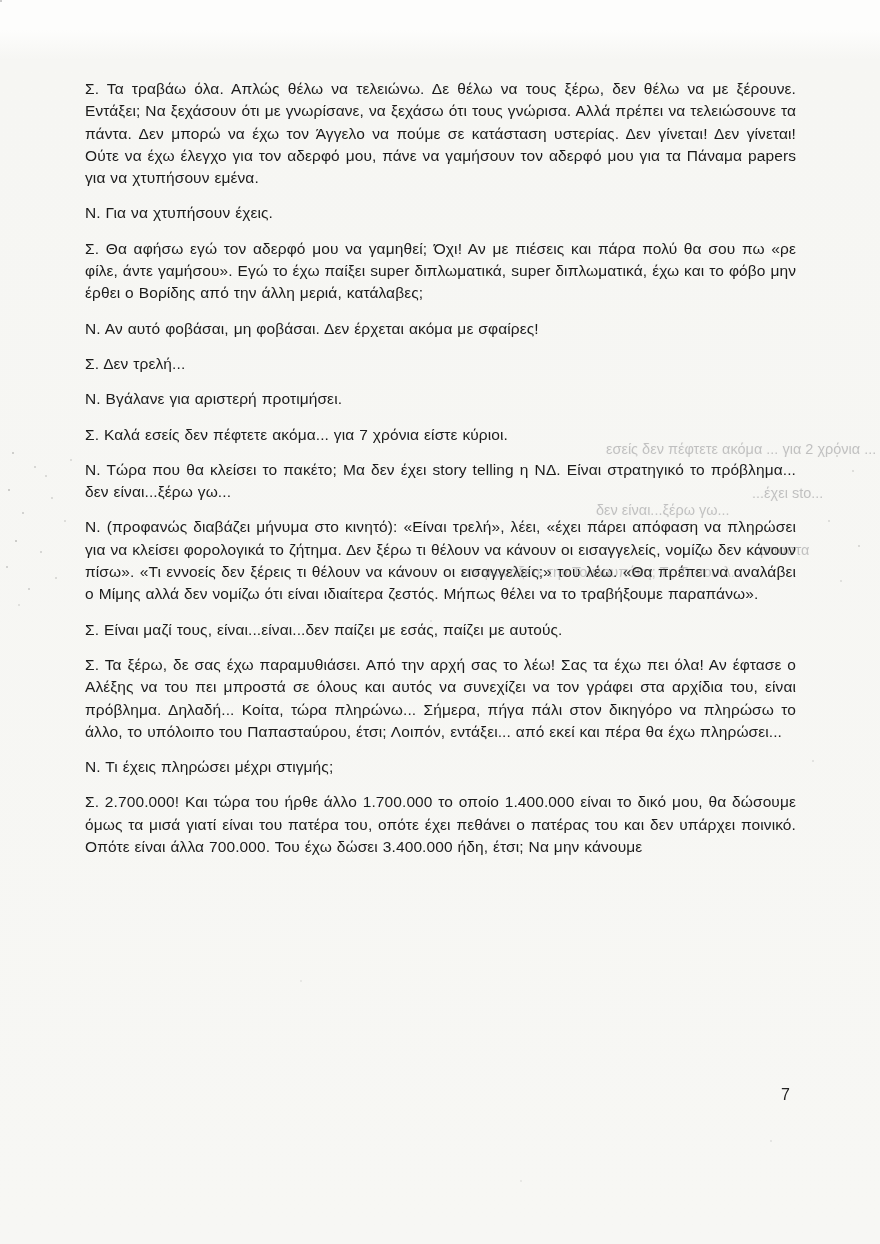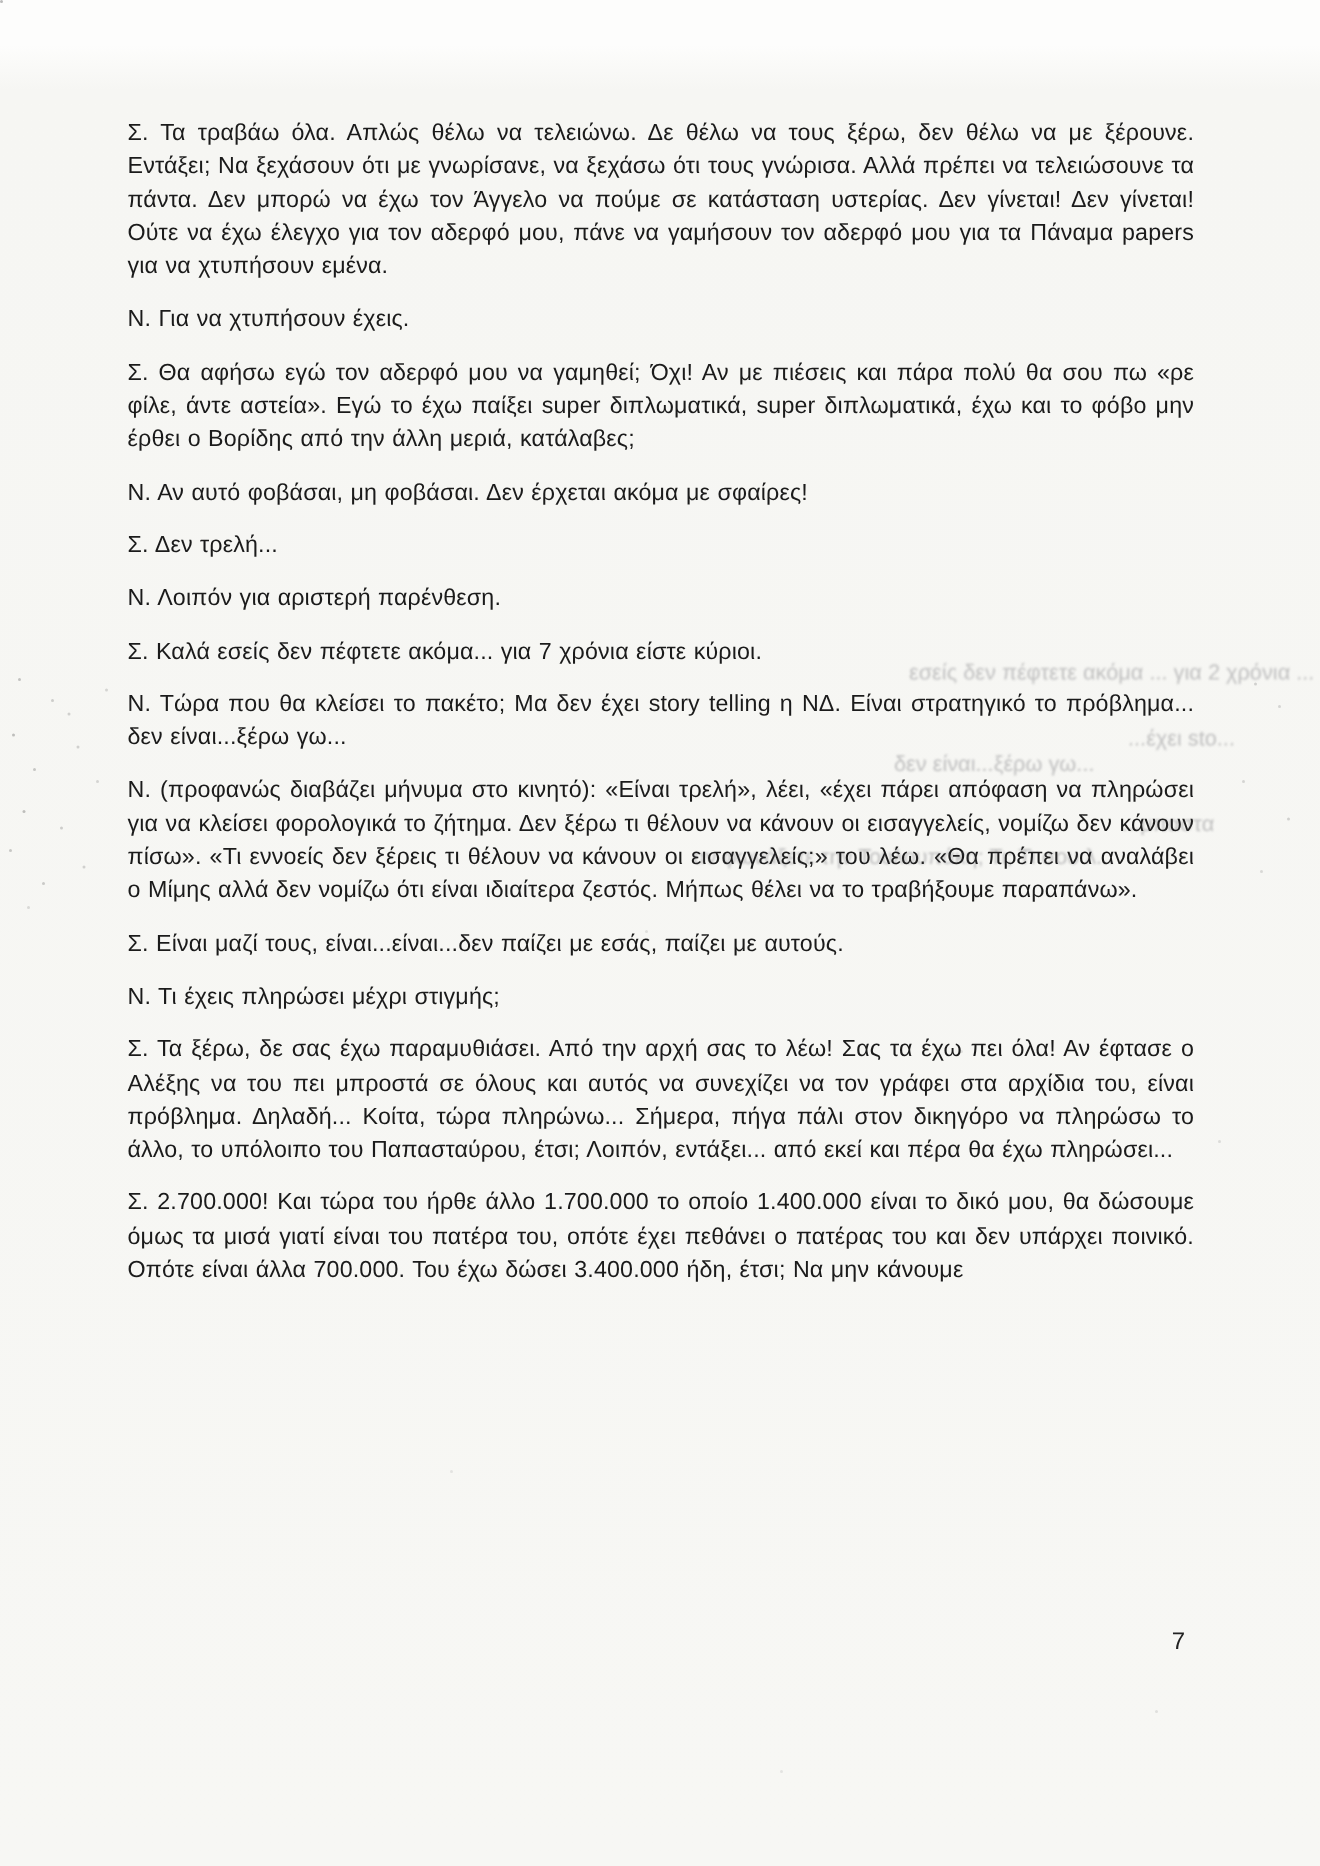--- a/index.html
+++ b/index.html
@@ -66,30 +66,30 @@
 </style>
 </head>
 <body>
 
 <div class="sheet">
   <div class="noise"></div>
 
   <main>
     <p class="para">Σ. Τα τραβάω όλα. Απλώς θέλω να τελειώνω. Δε θέλω να τους ξέρω, δεν θέλω να με ξέρουνε. Εντάξει; Να ξεχάσουν ότι με γνωρίσανε, να ξεχάσω ότι τους γνώρισα. Αλλά πρέπει να τελειώσουνε τα πάντα. Δεν μπορώ να έχω τον Άγγελο να πούμε σε κατάσταση υστερίας. Δεν γίνεται! Δεν γίνεται! Ούτε να έχω έλεγχο για τον αδερφό μου, πάνε να γαμήσουν τον αδερφό μου για τα Πάναμα papers για να χτυπήσουν εμένα.</p>
     <p class="para">Ν. Για να χτυπήσουν έχεις.</p>
-    <p class="para">Σ. Θα αφήσω εγώ τον αδερφό μου να γαμηθεί; Όχι! Αν με πιέσεις και πάρα πολύ θα σου πω «ρε φίλε, άντε αστεία». Εγώ το έχω παίξει super διπλωματικά, super διπλωματικά, έχω και το φόβο μην έρθει ο Βορίδης από την άλλη μεριά, κατάλαβες;</p>
+    <p class="para">Σ. Θα αφήσω εγώ τον αδερφό μου να γαμηθεί; Όχι! Αν με πιέσεις και πάρα πολύ θα σου πω «ρε φίλε, άντε γαμήσου». Εγώ το έχω παίξει super διπλωματικά, super διπλωματικά, έχω και το φόβο μην έρθει ο Βορίδης από την άλλη μεριά, κατάλαβες;</p>
     <p class="para">Ν. Αν αυτό φοβάσαι, μη φοβάσαι. Δεν έρχεται ακόμα με σφαίρες!</p>
     <p class="para">Σ. Δεν τρελή...</p>
-    <p class="para">Ν. Λοιπόν για αριστερή παρένθεση.</p>
+    <p class="para">Ν. Βγάλανε για αριστερή προτιμήσει.</p>
     <p class="para">Σ. Καλά εσείς δεν πέφτετε ακόμα... για 7 χρόνια είστε κύριοι.</p>
     <p class="para">Ν. Τώρα που θα κλείσει το πακέτο; Μα δεν έχει story telling η ΝΔ. Είναι στρατηγικό το πρόβλημα... δεν είναι...ξέρω γω...</p>
     <p class="para">Ν. (προφανώς διαβάζει μήνυμα στο κινητό): «Είναι τρελή», λέει, «έχει πάρει απόφαση να πληρώσει για να κλείσει φορολογικά το ζήτημα. Δεν ξέρω τι θέλουν να κάνουν οι εισαγγελείς, νομίζω δεν κάνουν πίσω». «Τι εννοείς δεν ξέρεις τι θέλουν να κάνουν οι εισαγγελείς;» του λέω. «Θα πρέπει να αναλάβει ο Μίμης αλλά δεν νομίζω ότι είναι ιδιαίτερα ζεστός. Μήπως θέλει να το τραβήξουμε παραπάνω».</p>
     <p class="para">Σ. Είναι μαζί τους, είναι...είναι...δεν παίζει με εσάς, παίζει με αυτούς.</p>
+    <p class="para">Σ. Τα ξέρω, δε σας έχω παραμυθιάσει. Από την αρχή σας το λέω! Σας τα έχω πει όλα! Αν έφτασε ο Αλέξης να του πει μπροστά σε όλους και αυτός να συνεχίζει να τον γράφει στα αρχίδια του, είναι πρόβλημα. Δηλαδή... Κοίτα, τώρα πληρώνω... Σήμερα, πήγα πάλι στον δικηγόρο να πληρώσω το άλλο, το υπόλοιπο του Παπασταύρου, έτσι; Λοιπόν, εντάξει... από εκεί και πέρα θα έχω πληρώσει...</p>
     <p class="para">Ν. Τι έχεις πληρώσει μέχρι στιγμής;</p>
-    <p class="para">Σ. Τα ξέρω, δε σας έχω παραμυθιάσει. Από την αρχή σας το λέω! Σας τα έχω πει όλα! Αν έφτασε ο Αλέξης να του πει μπροστά σε όλους και αυτός να συνεχίζει να τον γράφει στα αρχίδια του, είναι πρόβλημα. Δηλαδή... Κοίτα, τώρα πληρώνω... Σήμερα, πήγα πάλι στον δικηγόρο να πληρώσω το άλλο, το υπόλοιπο του Παπασταύρου, έτσι; Λοιπόν, εντάξει... από εκεί και πέρα θα έχω πληρώσει...</p>
     <p class="para">Σ. 2.700.000! Και τώρα του ήρθε άλλο 1.700.000 το οποίο 1.400.000 είναι το δικό μου, θα δώσουμε όμως τα μισά γιατί είναι του πατέρα του, οπότε έχει πεθάνει ο πατέρας του και δεν υπάρχει ποινικό. Οπότε είναι άλλα 700.000. Του έχω δώσει 3.400.000 ήδη, έτσι; Να μην κάνουμε</p>
   </main>
 
   <span class="ghost g0">εσείς δεν πέφτετε ακόμα ... για 2 χρόνια ...</span>
   <span class="ghost g1">...έχει sto...</span>
   <span class="ghost g2">δεν είναι...ξέρω γω...</span>
   <span class="ghost g3">...μπαστα</span>
   <span class="ghost g4">αν φωνάξετε την Τουλουπάκη; Τι; Τι σου λ...</span>
 
   <div class="pagenum">7</div>

